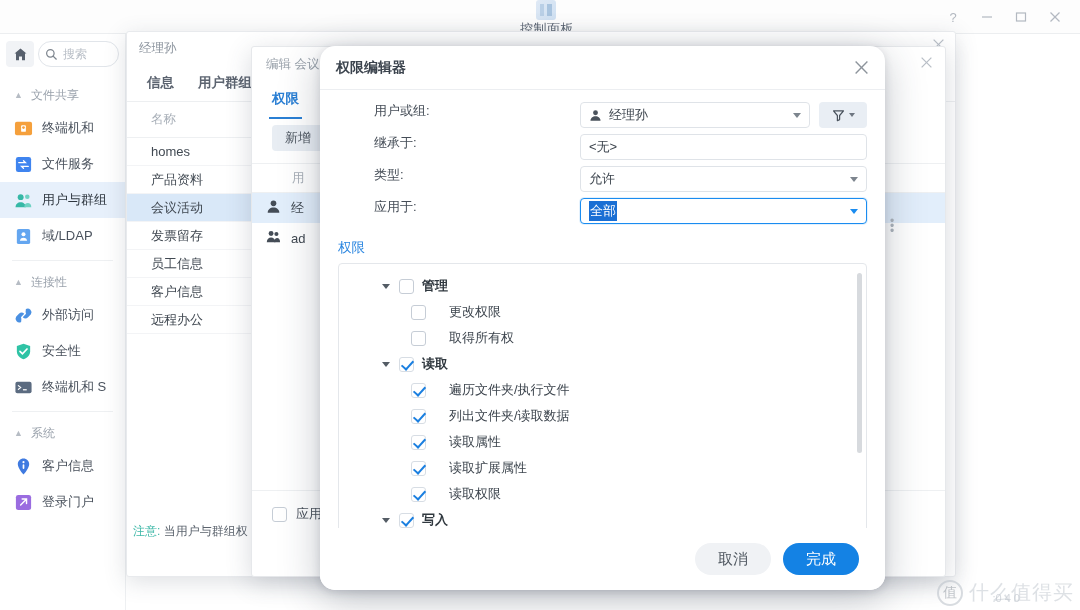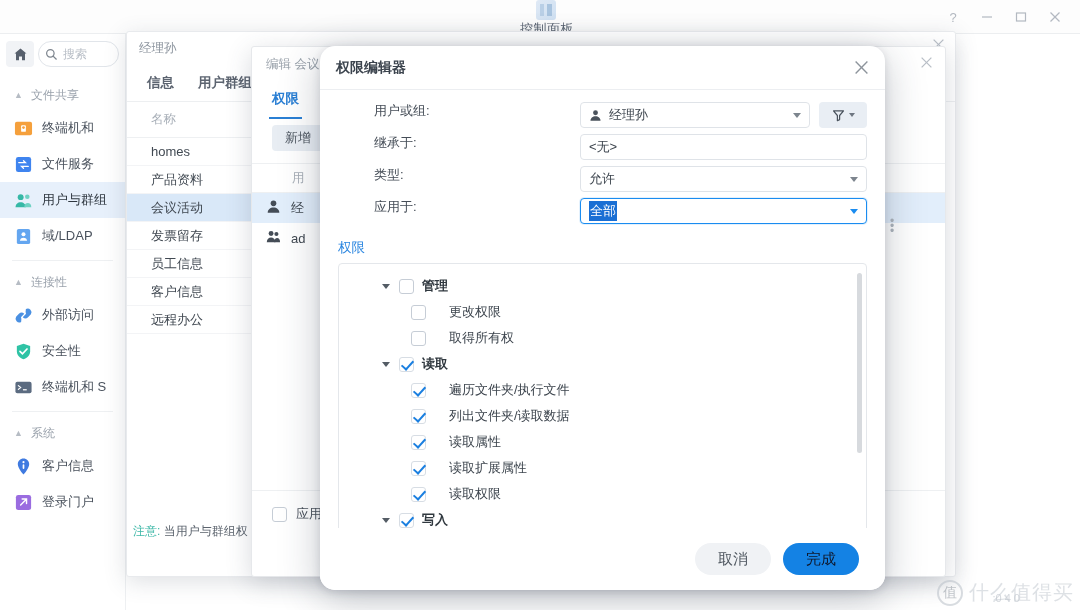--- a/index.html
+++ b/index.html
@@ -240,21 +240,21 @@
     flex: none; height: 62px; display: flex; align-items: center;
     justify-content: flex-end; gap: 12px; padding-right: 26px;
     background: #fff;
   }
   .btn {
     height: 32px; min-width: 76px; padding: 0 22px; border-radius: 16px;
     font-size: 15px; display: flex; align-items: center; justify-content: center;
     border: none; cursor: pointer;
   }
   .btn-cancel { background: #f0f2f5; color: #4e565f; }
-  .btn-ok { background: #1482e4; color: #0f172a; }
+  .btn-ok { background: #1482e4; color: #ffffff; }
 
   
   .wm {
     position: absolute; right: 6px; bottom: 4px; display: flex; align-items: center;
     gap: 6px; opacity: .55; pointer-events: none;
   }
   .wm-logo {
     width: 26px; height: 26px; border-radius: 50%;
     border: 2px solid #b9c0c8; color: #8f979f;
     display: flex; align-items: center; justify-content: center;

